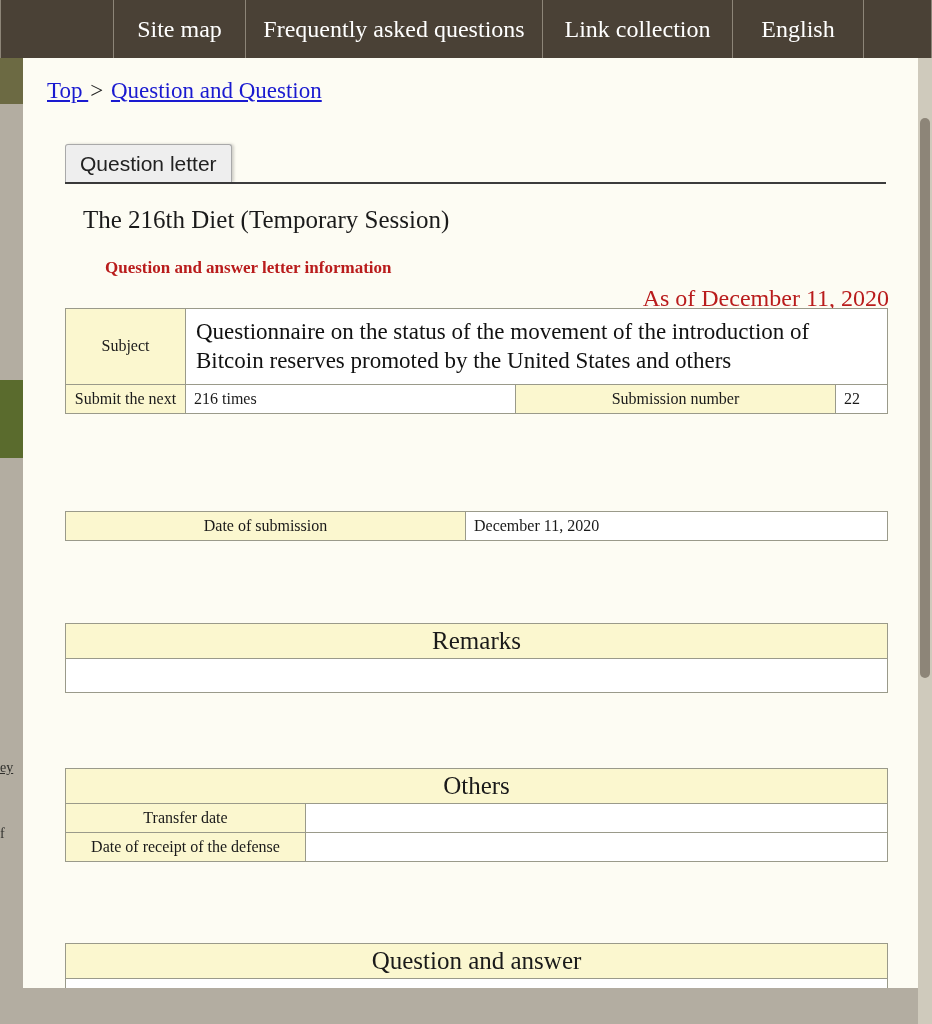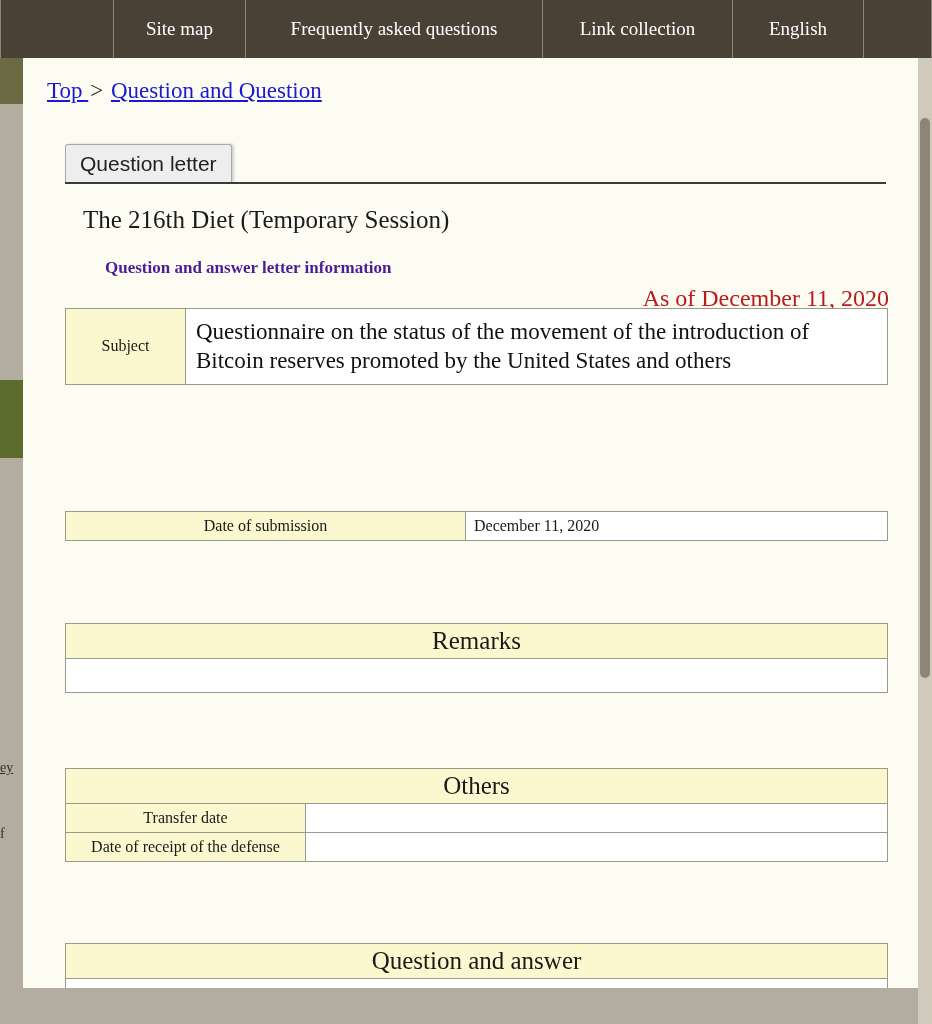--- a/index.html
+++ b/index.html
@@ -29,21 +29,21 @@
     background: #4a4136;
     display: flex;
     align-items: stretch;
   }
   .topnav .navcell {
     display: flex;
     align-items: center;
     justify-content: center;
     color: #ffffff;
     font-family: "Liberation Serif", serif;
-    font-size: 19px;
+    font-size: 24px;
     border-right: 1px solid #8d8578;
     box-sizing: border-box;
     white-space: nowrap;
   }
   .topnav .navcell.first {
     border-left: 1px solid #8d8578;
   }
   .nav-spacer {
     width: 114px;
     flex: 0 0 114px;
@@ -169,21 +169,21 @@
     font-size: 25px;
     color: #1a1a1a;
   }
   .qa-info {
     position: absolute;
     left: 82px;
     top: 200px;
     font-family: "Liberation Serif", serif;
     font-size: 17px;
     font-weight: bold;
-    color: #4c1d95;
+    color: #b91c1c;
   }
   .asof {
     position: absolute;
     right: 29px;
     top: 227px;
     font-family: "Liberation Serif", serif;
     font-size: 24px;
     color: #b91c1c;
     text-align: right;
   }
@@ -281,20 +281,26 @@
         <col style="width:120px">
         <col style="width:330px">
         <col style="width:320px">
         <col style="width:52px">
       </colgroup>
       <tbody>
           <tr>
         <td class="lbl">Subject</td>
         <td class="subject-val" colspan="3">Questionnaire on the status of the movement of the introduction of Bitcoin reserves promoted by the United States and others</td>
       </tr>
+      <tr>
+        <td class="lbl">Submit the next</td>
+        <td class="val">216 times</td>
+        <td class="lbl">Submission number</td>
+        <td class="val">22</td>
+      </tr>
     </tbody>
       </table>
 
     <table class="doc" id="tbl-submission">
       <colgroup>
         <col style="width:400px">
         <col style="width:422px">
       </colgroup>
       <tbody>
           <tr>

